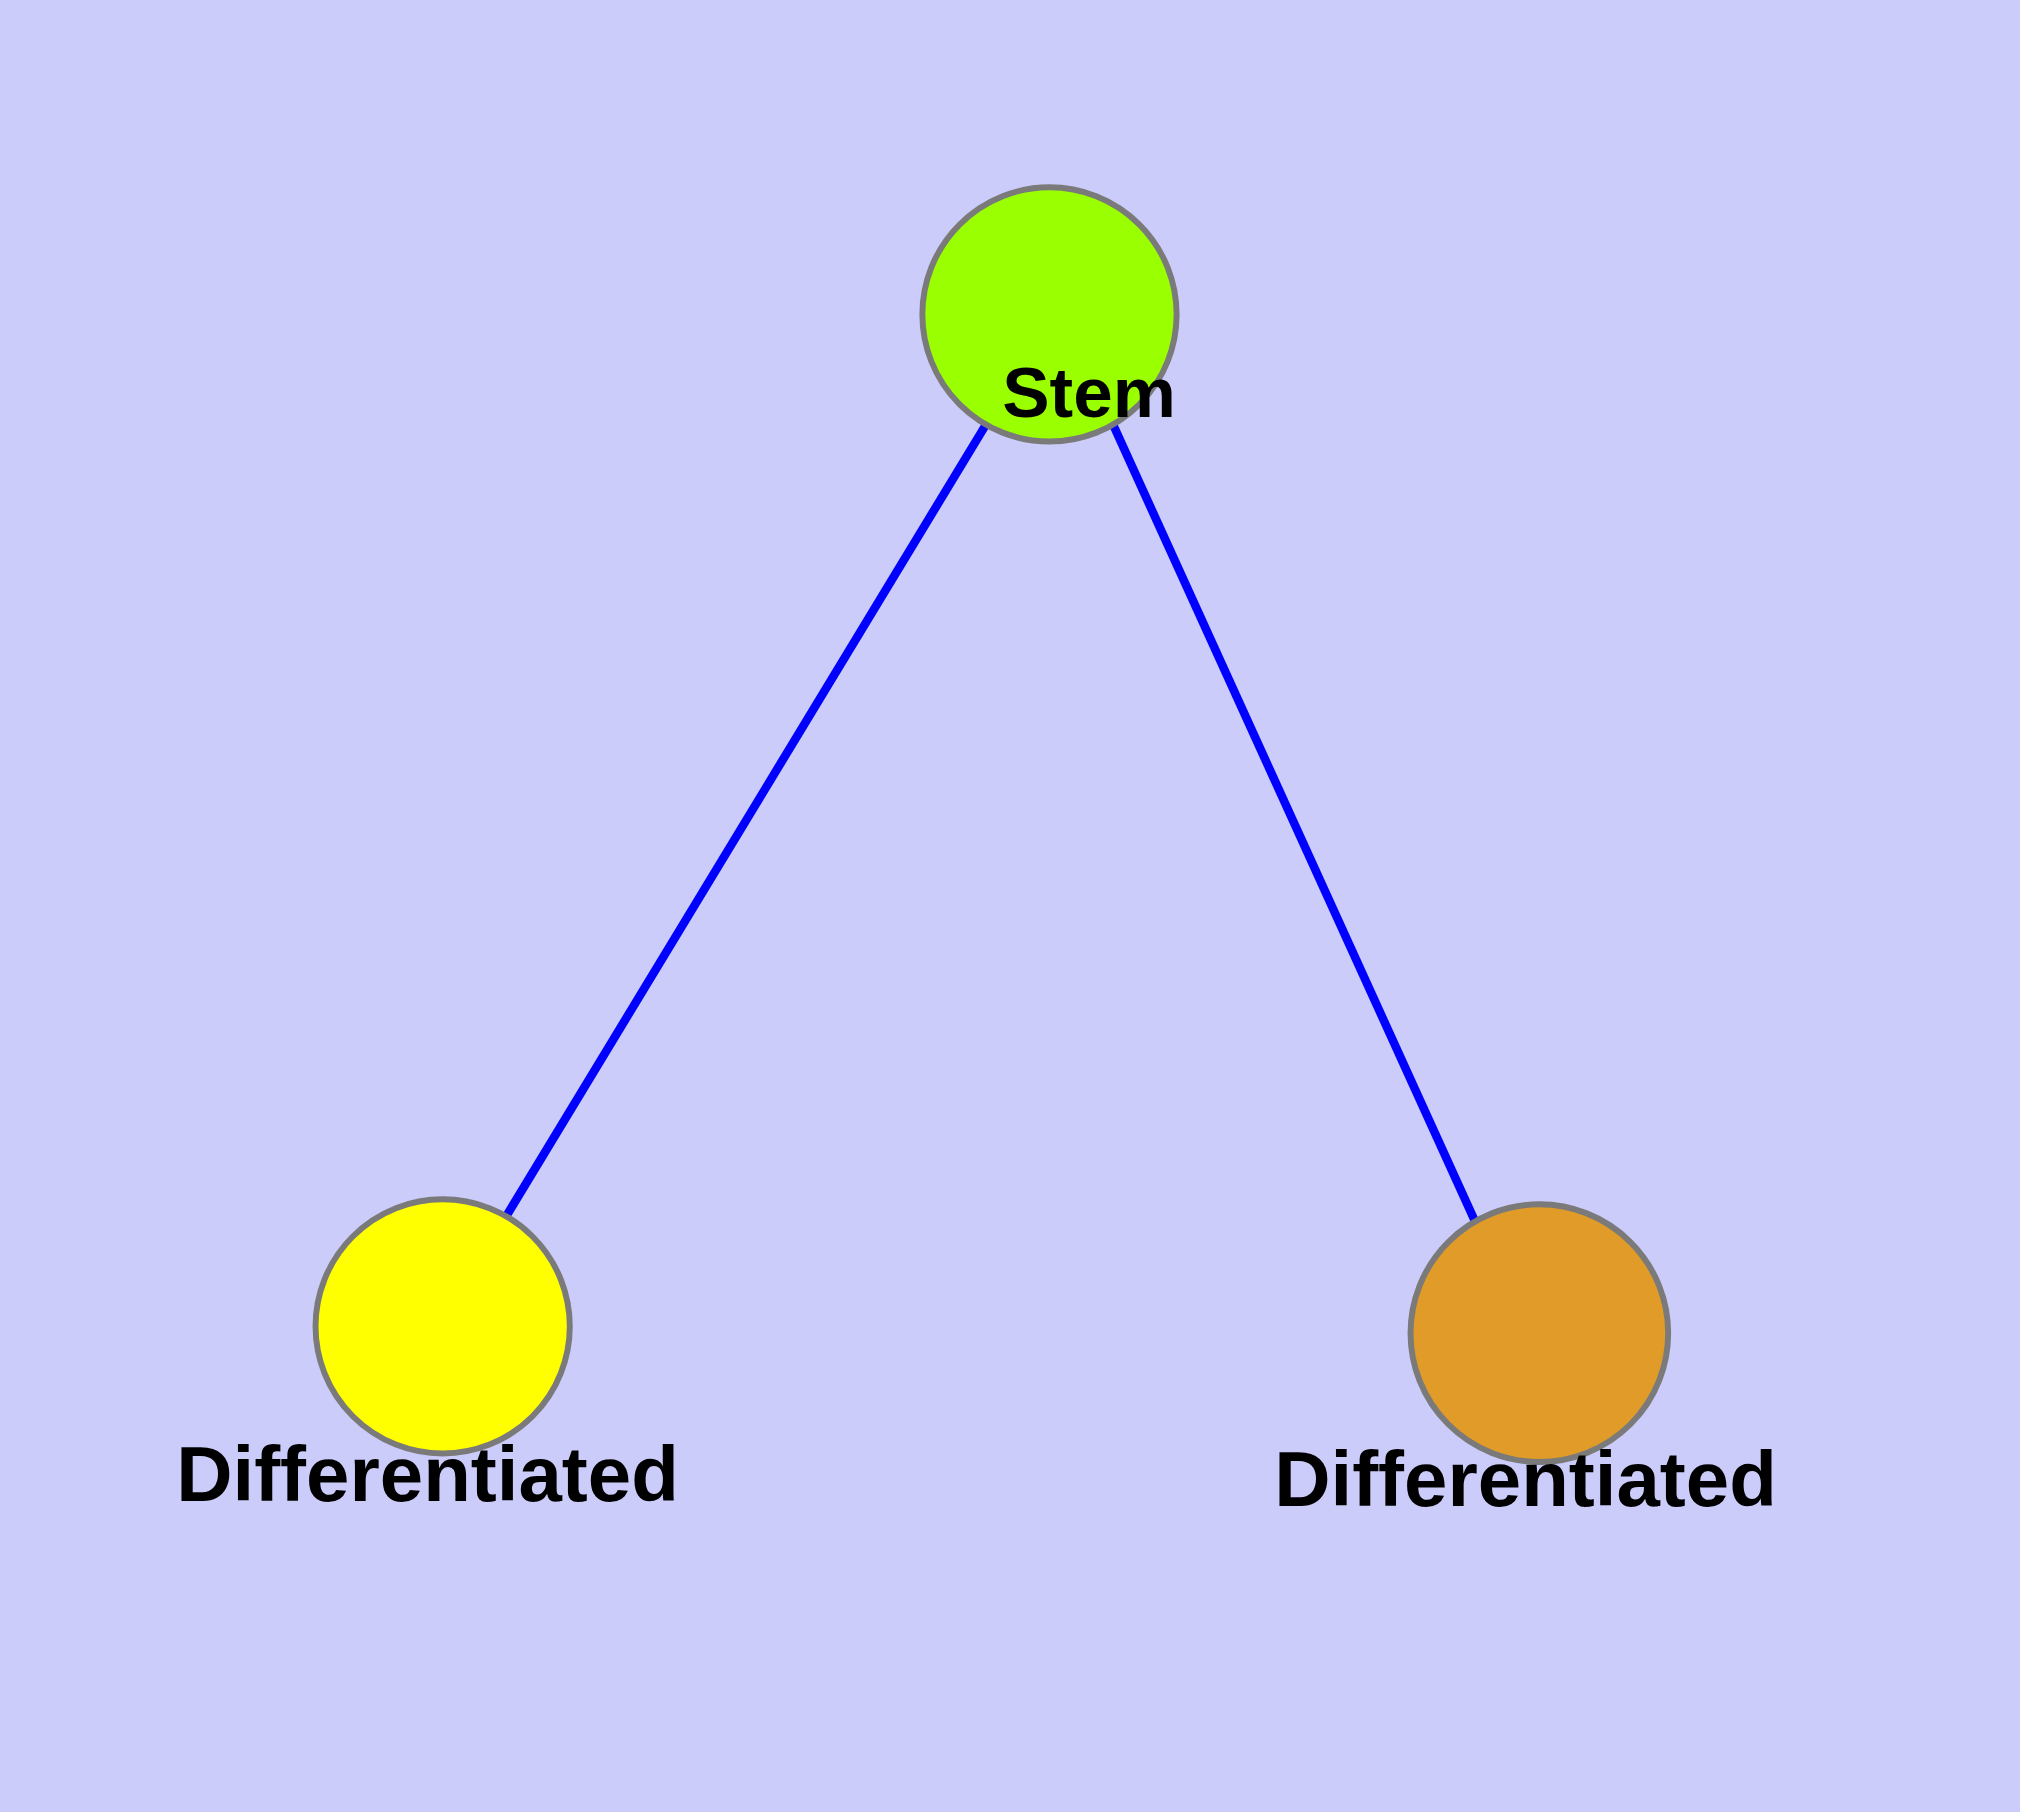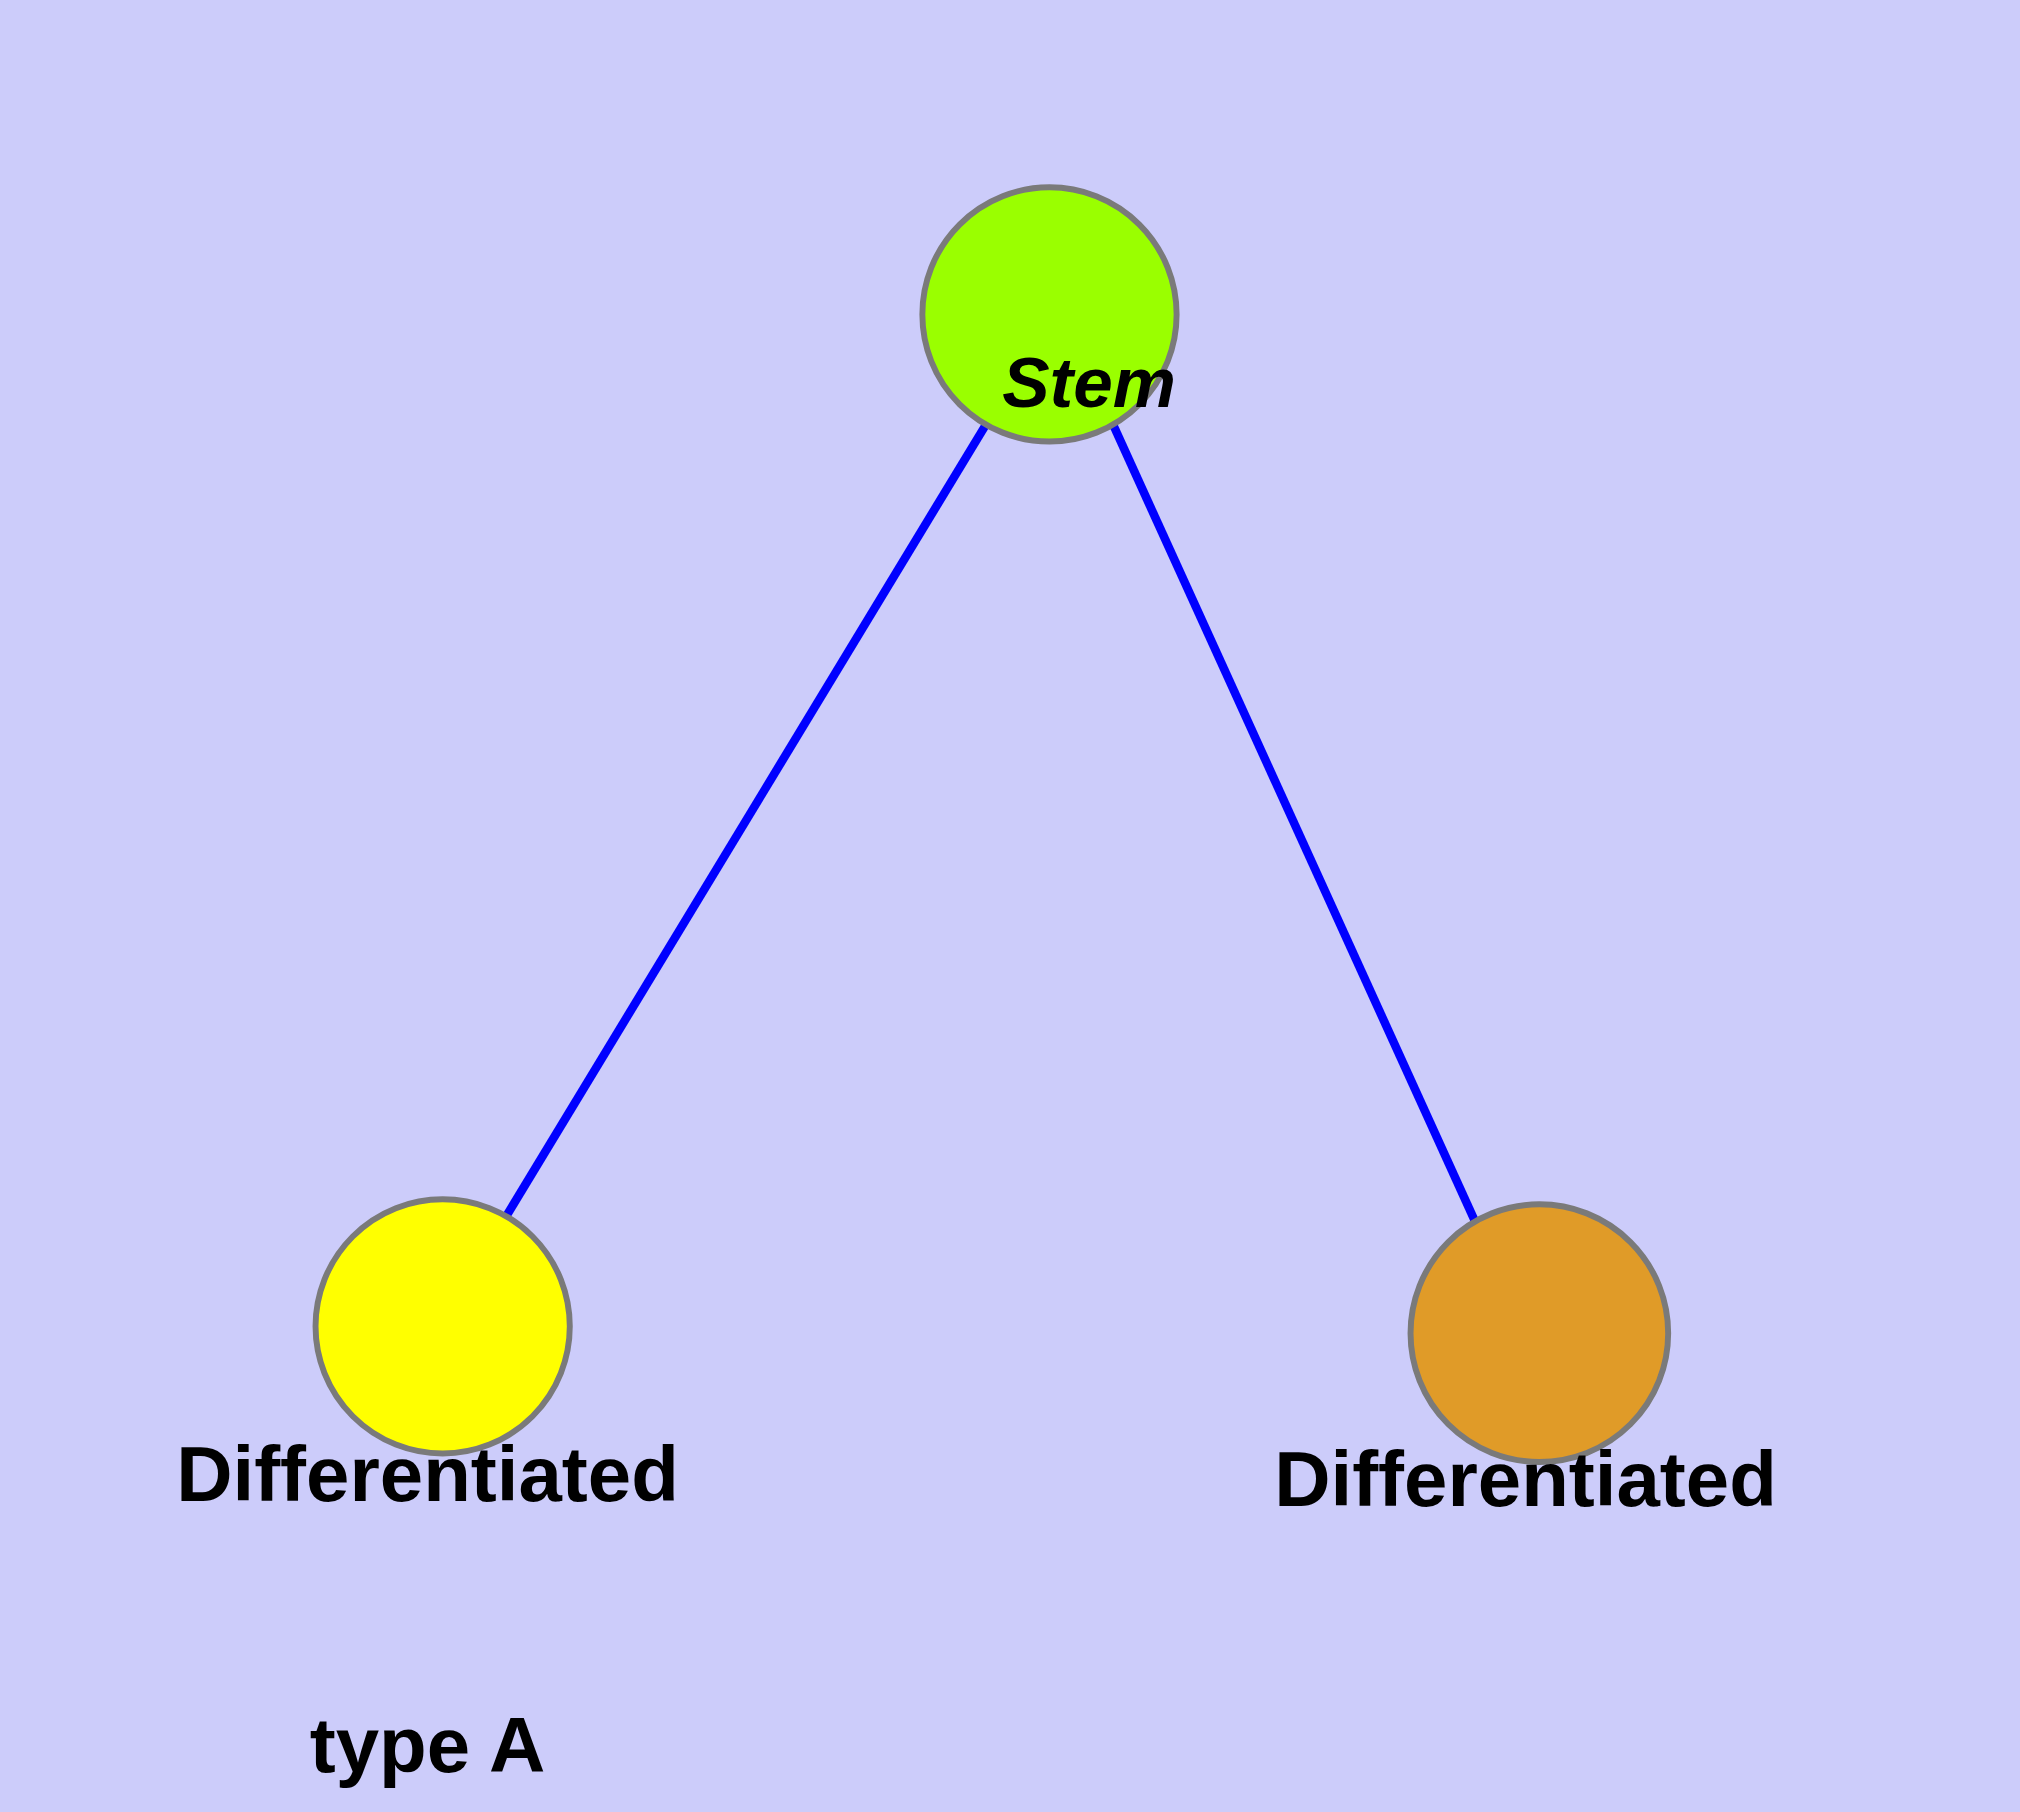--- a/index.html
+++ b/index.html
@@ -29,23 +29,22 @@
     font-weight: bold;
     font-family: "Liberation Sans", "DejaVu Sans", sans-serif;
     text-align: center;
     line-height: 1.16;
     white-space: pre;
     pointer-events: none;
   }
   #label-stem {
     font-size: 71px;
     left: 795px;
-    top: 260px;
+    top: 270px;
     width: 509px;
-    font-style: italic;
   }
   #label-typea {
     font-size: 78px;
     left: 165px;
     top: 1248px;
     width: 525px;
   }
   #label-typeb {
     font-size: 78px;
     left: 1263px;
@@ -73,21 +72,20 @@
       <circle cx="1816" cy="1573" r="152" fill="#e09b28" stroke="#7a7a7a" stroke-width="7"></circle>
     </g>
   </svg>
 
   <div class="node-label" id="label-stem">
     <span>Stem</span>
   </div>
 
   <div class="node-label" id="label-typea">
     <div>Differentiated</div>
-    <div>type A</div>
   </div>
 
   <div class="node-label" id="label-typeb">
     <div>Differentiated</div>
   </div>
 
 </div>
 
 
 </body></html>

